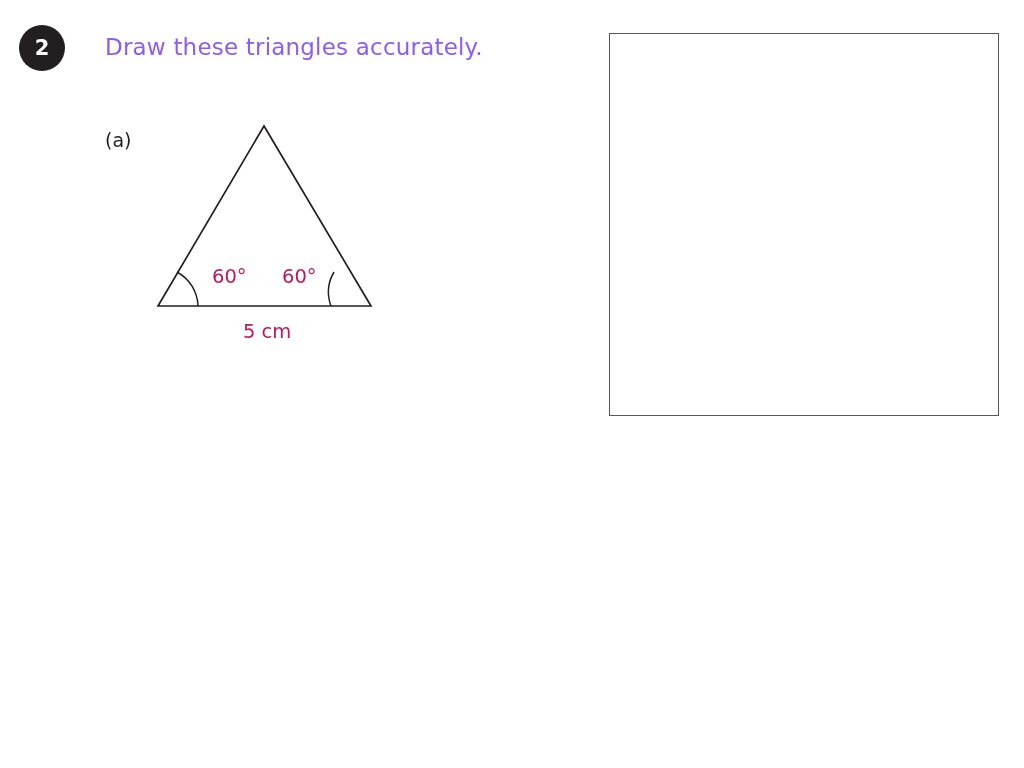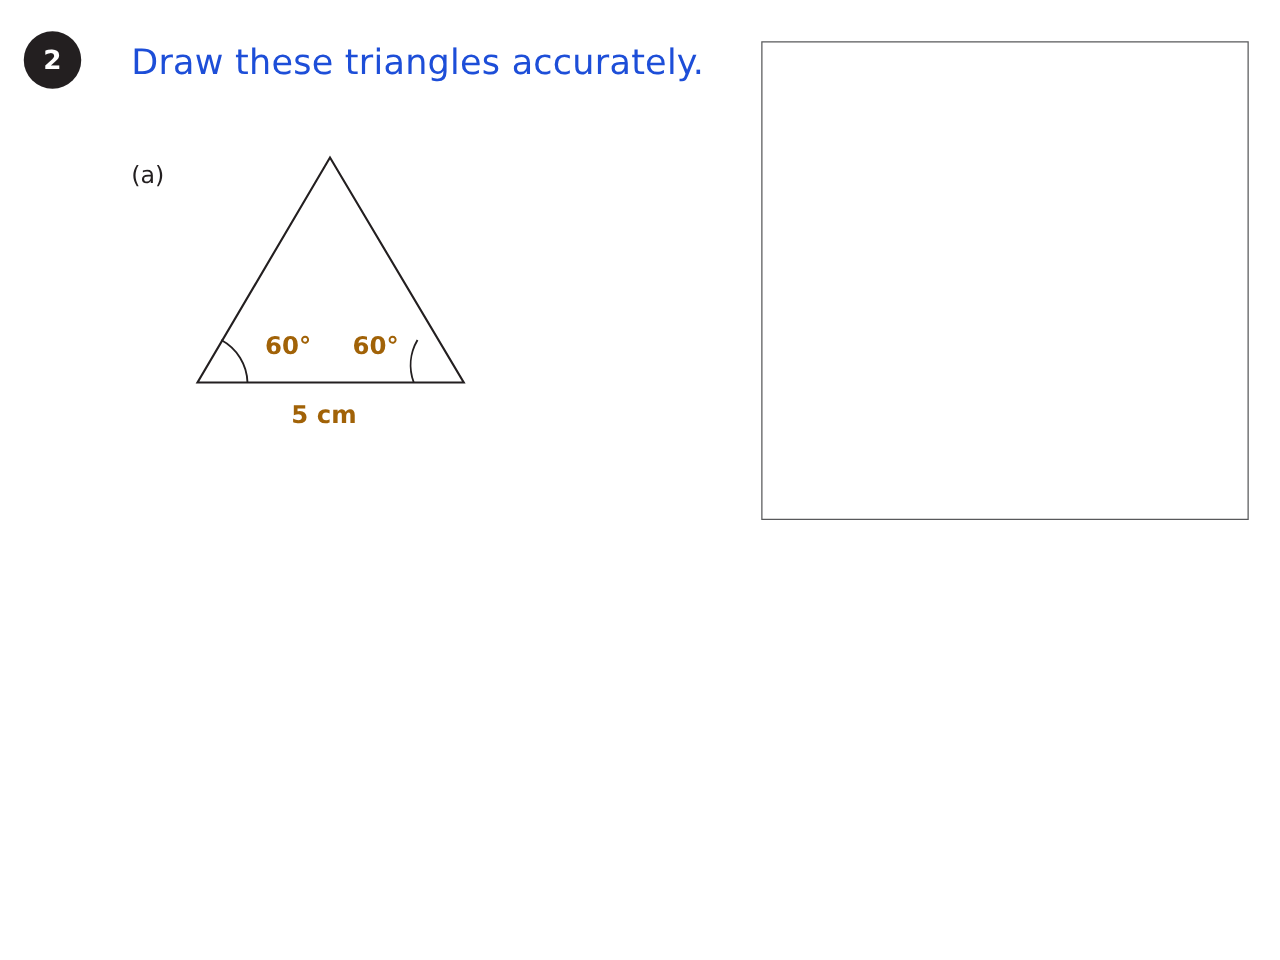--- a/index.html
+++ b/index.html
@@ -36,23 +36,23 @@
     align-items: center;
     justify-content: center;
     font-family: "DejaVu Sans", sans-serif;
     letter-spacing: 0;
   }
 
   
   .q-text {
     position: absolute;
     left: 105px;
-    font-size: 28px;
+    font-size: 23px;
     line-height: 1.0;
-    color: #1d4ed8;
+    color: #8b5cf6;
     white-space: nowrap;
     letter-spacing: 0.2px;
   }
   .q-line-1 { top: 36px; }
   .q-line-2 { top: 73px; }
 
   .part-label {
     position: absolute;
     left: 105px;
     top: 129px;
@@ -65,27 +65,26 @@
     position: absolute;
     left: 140px;
     top: 110px;
     width: 260px;
     height: 250px;
   }
 
   .angle-label {
     position: absolute;
     font-size: 19.5px;
-    color: #a16207;
+    color: #be185d;
     white-space: nowrap;
-    font-weight: bold;
   }
   .angle-left  { left: 72px;  top: 155px; }
   .angle-right { left: 142px; top: 155px; }
-  .side-label  { left: 93px;  top: 210px; font-size: 19.5px; }
+  .side-label  { left: 103px;  top: 210px; font-size: 19.5px; }
 
   
   .answer-box {
     position: absolute;
     left: 609px;
     top: 33px;
     width: 390px;
     height: 383px;
     border: 1.6px solid #58595b;
     background: #ffffff;

